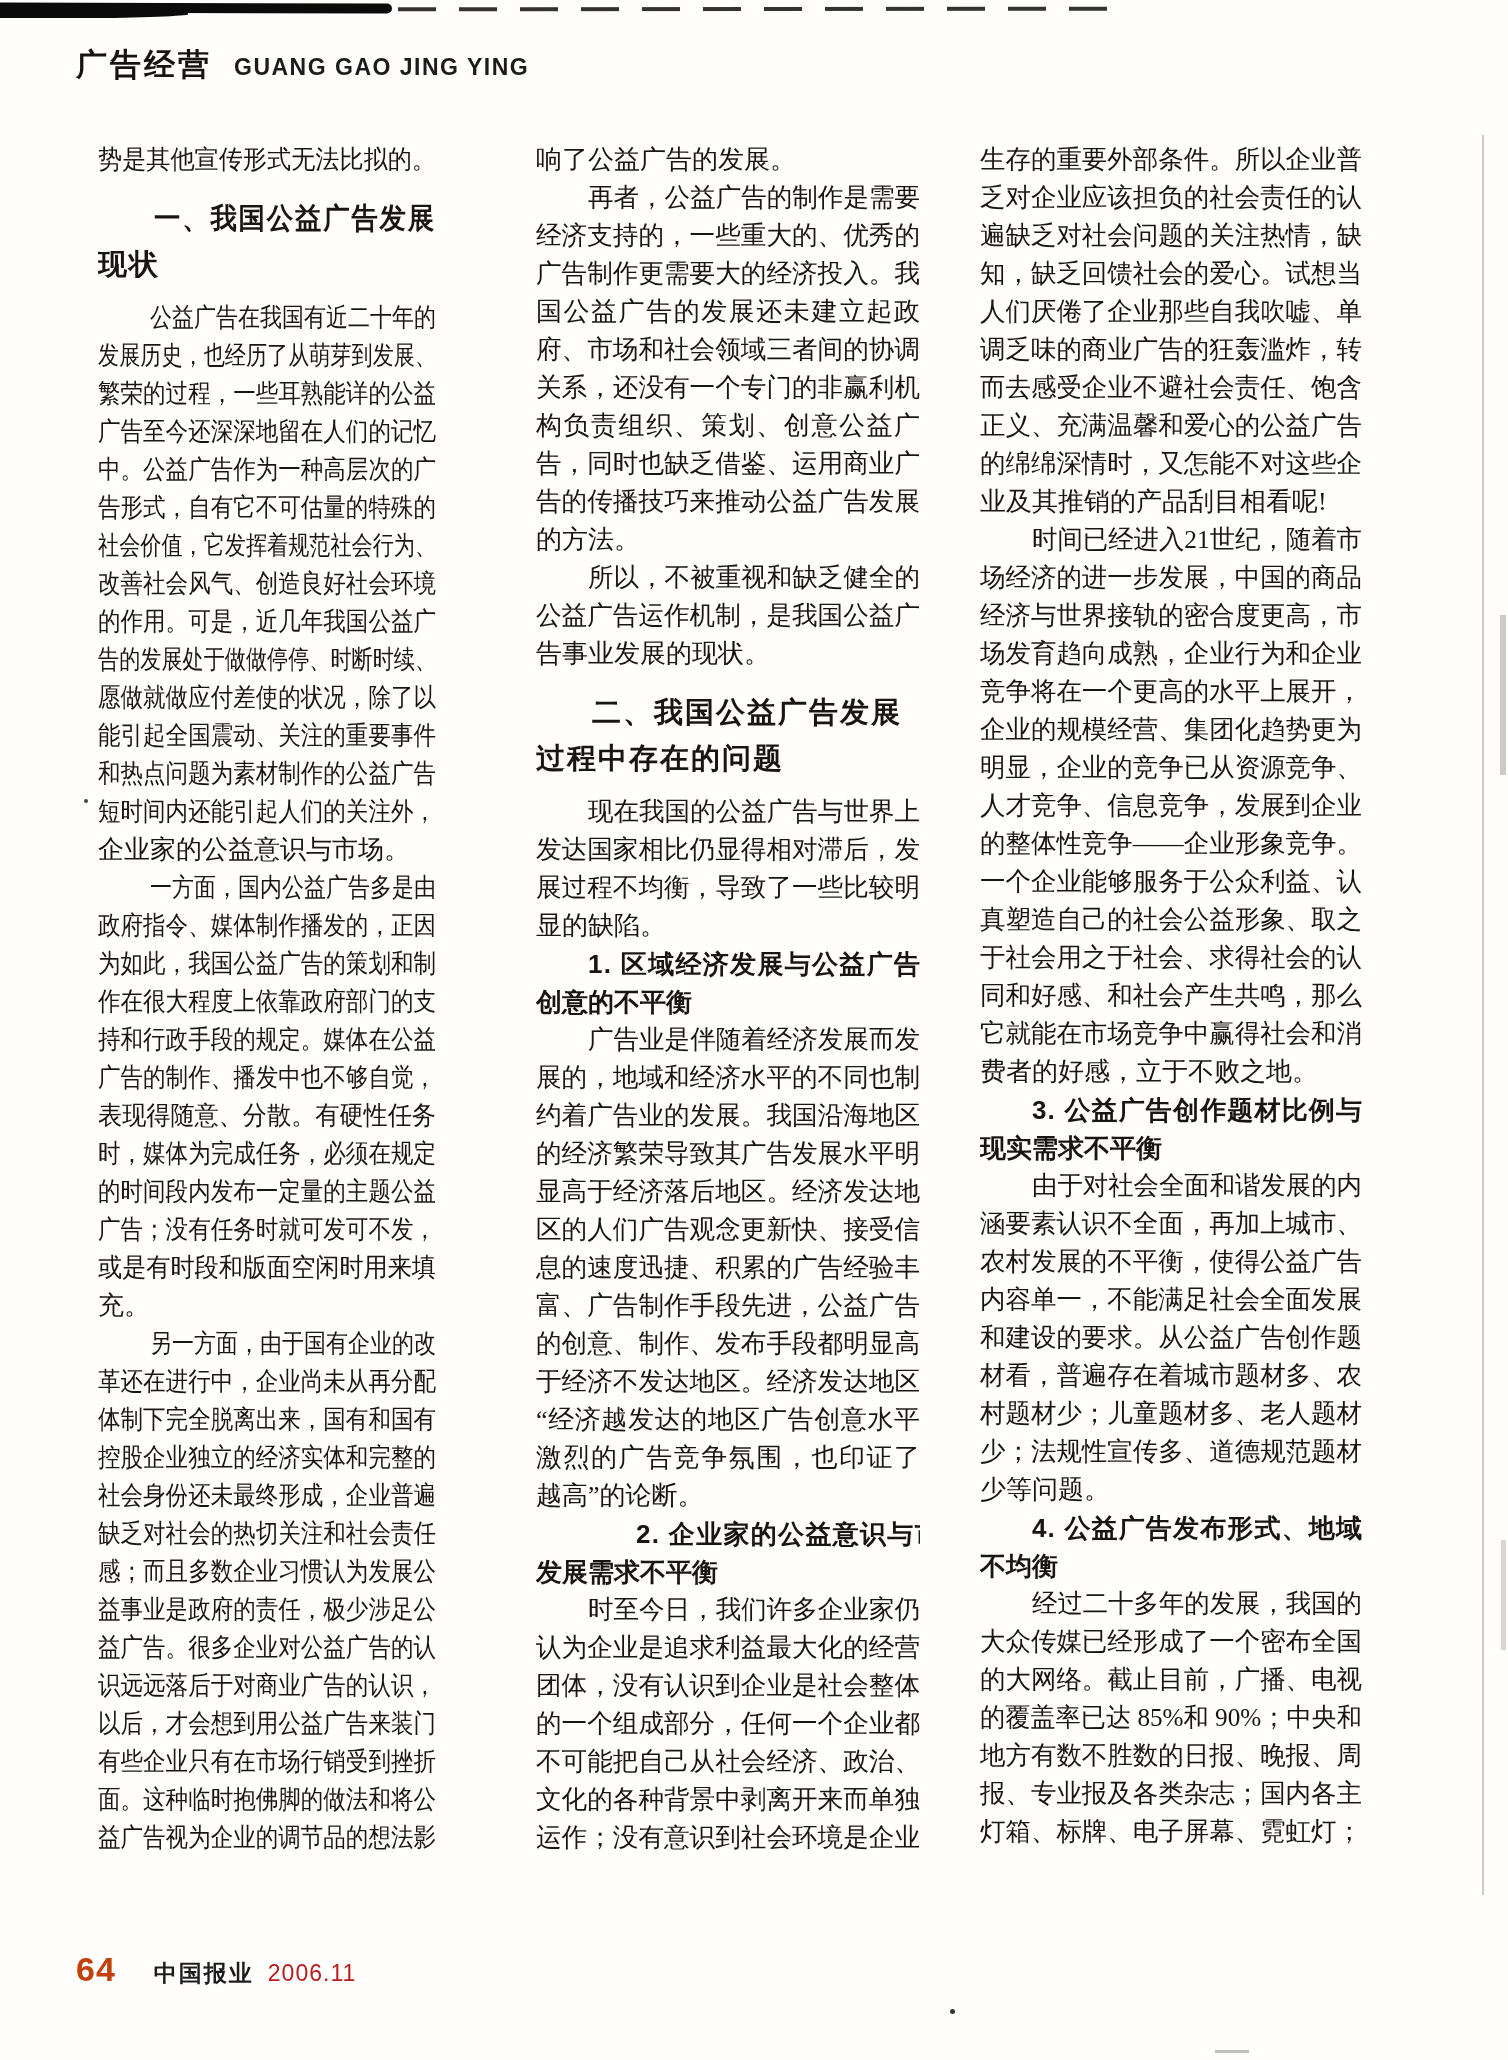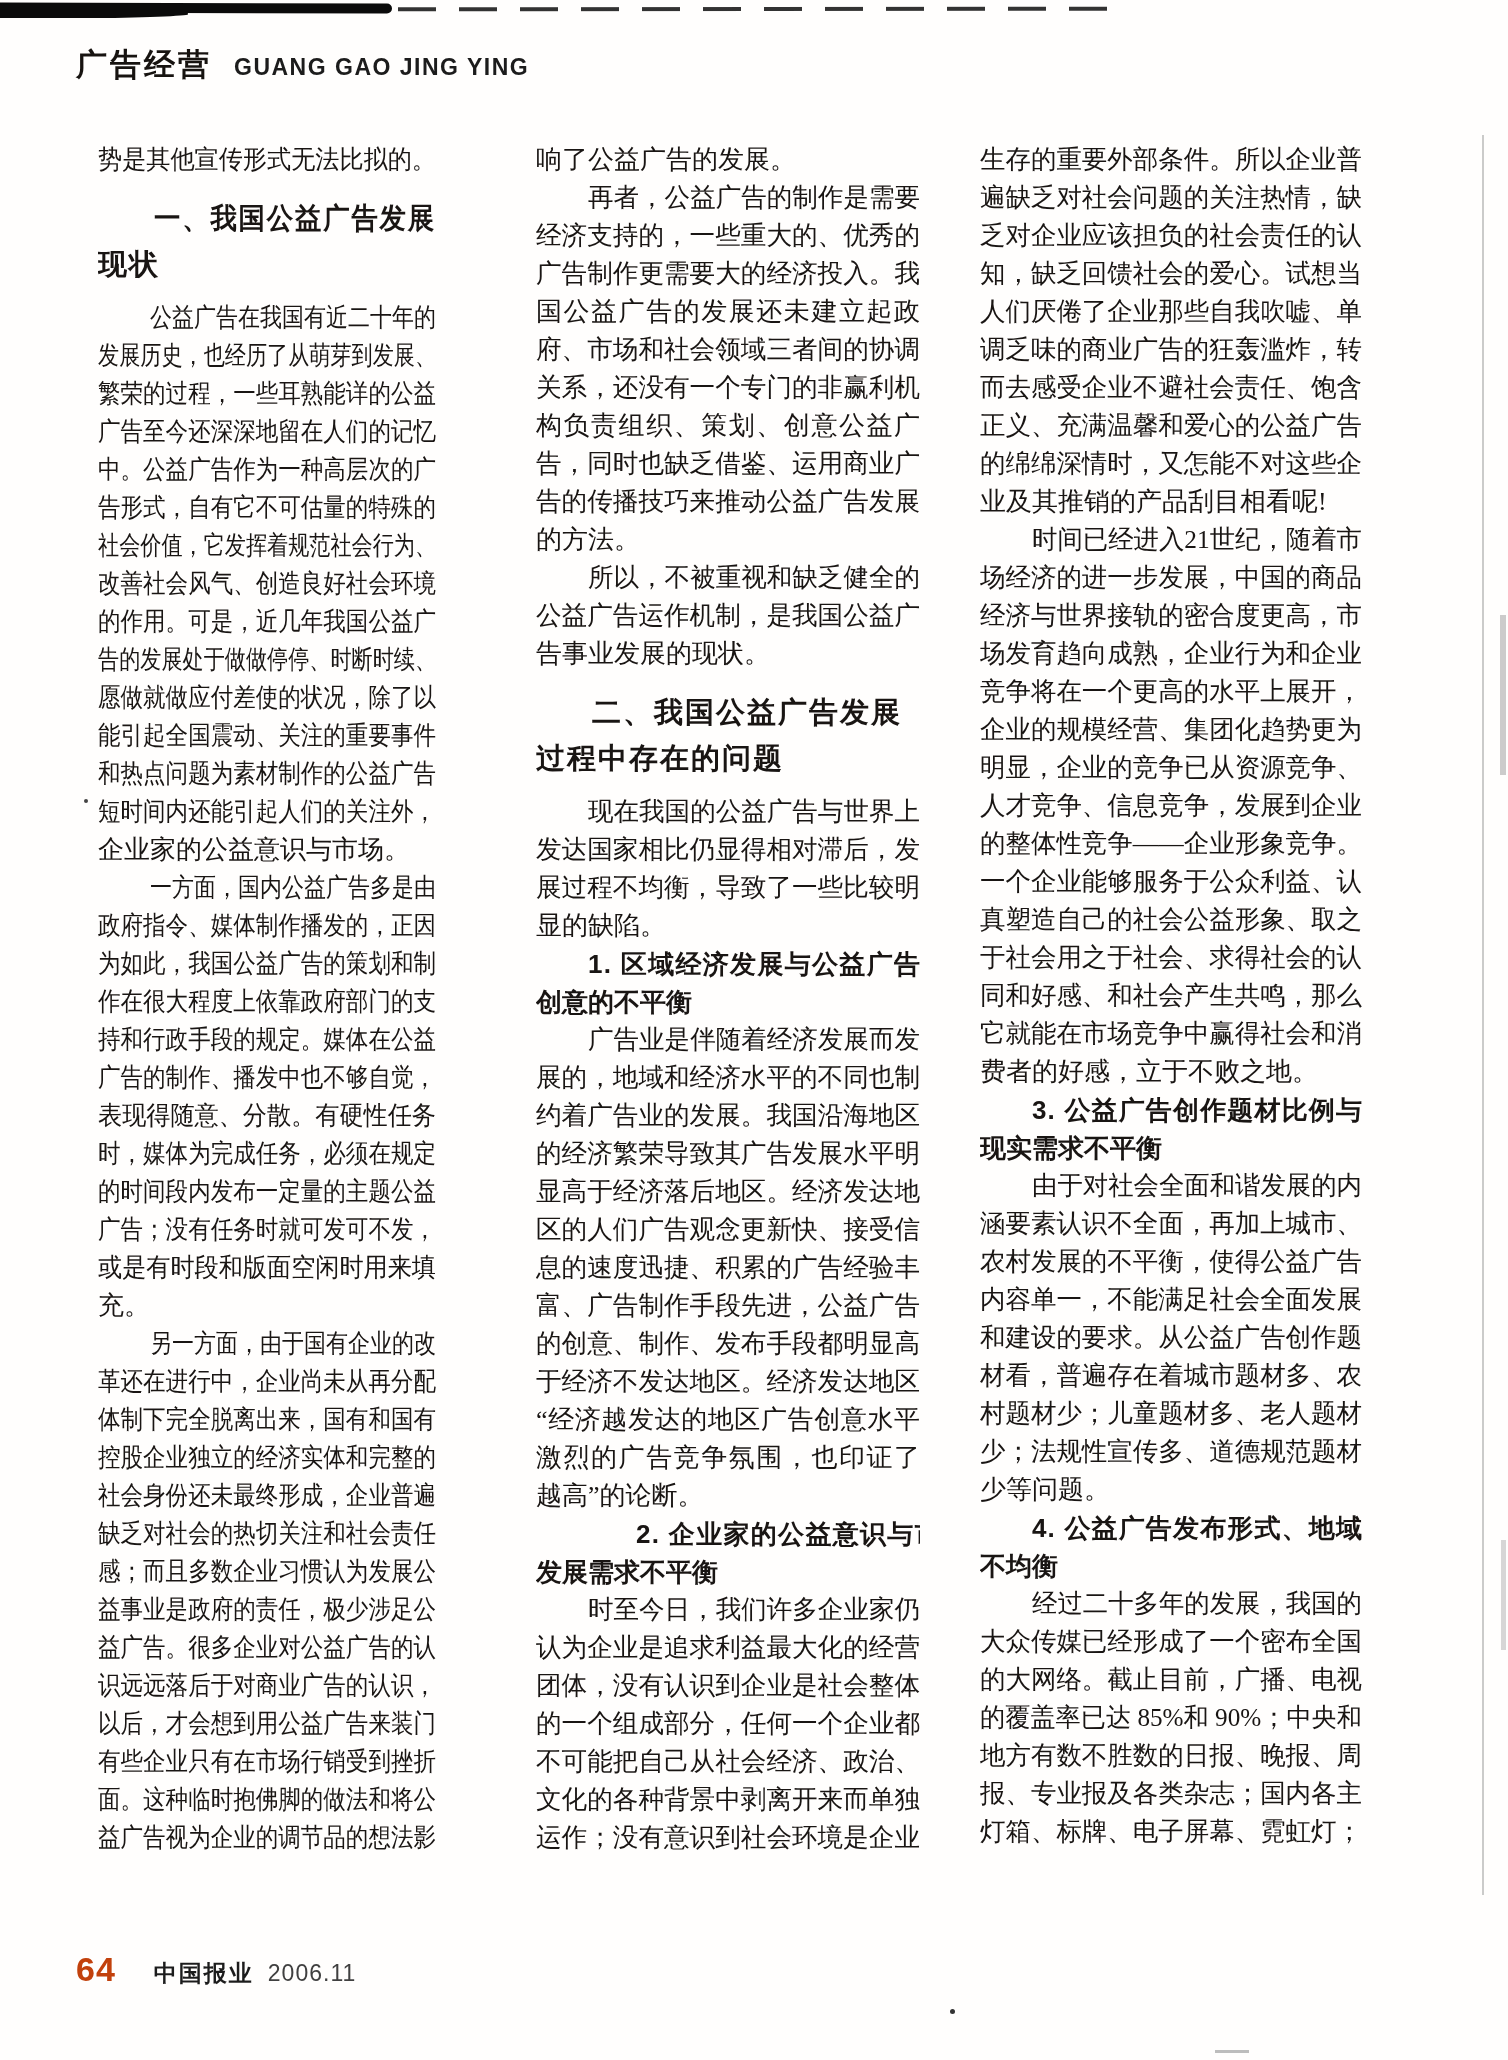--- a/index.html
+++ b/index.html
@@ -56,21 +56,21 @@
   .h2i, .h2e {
     font-family:"Liberation Sans", sans-serif; font-weight:bold;
     font-size:26px; line-height:38px; height:38px;
   }
   .h2i { padding-left:52px; }
 
   
   .ftr { position:absolute; left:76px; top:1950px; display:flex; align-items:baseline; }
   .pg  { font-size:34px; font-weight:bold; letter-spacing:1px; color:#c2410c; }
   .jn  { font-size:23px; font-weight:600; margin-left:38px; letter-spacing:2px; color:#1c1c1c; }
-  .is  { font-size:23px; font-weight:500; margin-left:14px; letter-spacing:1px; color:#404040; }
+  .is  { font-size:23px; font-weight:500; margin-left:14px; letter-spacing:1px; color:#b91c1c; }
 </style>
 </head>
 <body>
 
 <div class="page">
 
   <div class="streak-a"></div>
   <div class="streak-b"></div>
   <div class="dashline"></div>
 
@@ -167,22 +167,22 @@
         <div class="ln pi"><span style="display: inline-block; transform-origin: left center; transform: scaleX(0.982249);">时至今日，我们许多企业家仍</span></div>
         <div class="ln p"><span style="display: inline-block; transform-origin: left center; transform: scaleX(0.984615);">认为企业是追求利益最大化的经营</span></div>
         <div class="ln p"><span style="display: inline-block; transform-origin: left center; transform: scaleX(0.984615);">团体，没有认识到企业是社会整体</span></div>
         <div class="ln p"><span style="display: inline-block; transform-origin: left center; transform: scaleX(0.984615);">的一个组成部分，任何一个企业都</span></div>
         <div class="ln p"><span style="display: inline-block; transform-origin: left center; transform: scaleX(0.984615);">不可能把自己从社会经济、政治、</span></div>
         <div class="ln p"><span style="display: inline-block; transform-origin: left center; transform: scaleX(0.984615);">文化的各种背景中剥离开来而单独</span></div>
         <div class="ln p"><span style="display: inline-block; transform-origin: left center; transform: scaleX(0.984615);">运作；没有意识到社会环境是企业</span></div>
       </section>
     <section class="col col-3">
         <div class="ln p"><span style="display: inline-block; transform-origin: left center; transform: scaleX(0.979487);">生存的重要外部条件。所以企业普</span></div>
+        <div class="ln p"><span style="display: inline-block; transform-origin: left center; transform: scaleX(0.979487);">乏对企业应该担负的社会责任的认</span></div>
         <div class="ln p"><span style="display: inline-block; transform-origin: left center; transform: scaleX(0.979487);">遍缺乏对社会问题的关注热情，缺</span></div>
-        <div class="ln p"><span style="display: inline-block; transform-origin: left center; transform: scaleX(0.979487);">乏对企业应该担负的社会责任的认</span></div>
         <div class="ln p"><span style="display: inline-block; transform-origin: left center; transform: scaleX(0.979487);">知，缺乏回馈社会的爱心。试想当</span></div>
         <div class="ln p"><span style="display: inline-block; transform-origin: left center; transform: scaleX(0.979487);">人们厌倦了企业那些自我吹嘘、单</span></div>
         <div class="ln p"><span style="display: inline-block; transform-origin: left center; transform: scaleX(0.979487);">调乏味的商业广告的狂轰滥炸，转</span></div>
         <div class="ln p"><span style="display: inline-block; transform-origin: left center; transform: scaleX(0.979487);">而去感受企业不避社会责任、饱含</span></div>
         <div class="ln p"><span style="display: inline-block; transform-origin: left center; transform: scaleX(0.979487);">正义、充满温馨和爱心的公益广告</span></div>
         <div class="ln p"><span style="display: inline-block; transform-origin: left center; transform: scaleX(0.979487);">的绵绵深情时，又怎能不对这些企</span></div>
         <div class="ln pe"><span>业及其推销的产品刮目相看呢!</span></div>
         <div class="ln pi"><span style="display: inline-block; transform-origin: left center; transform: scaleX(0.976331);">时间已经进入21世纪，随着市</span></div>
         <div class="ln p"><span style="display: inline-block; transform-origin: left center; transform: scaleX(0.979487);">场经济的进一步发展，中国的商品</span></div>
         <div class="ln p"><span style="display: inline-block; transform-origin: left center; transform: scaleX(0.979487);">经济与世界接轨的密合度更高，市</span></div>

